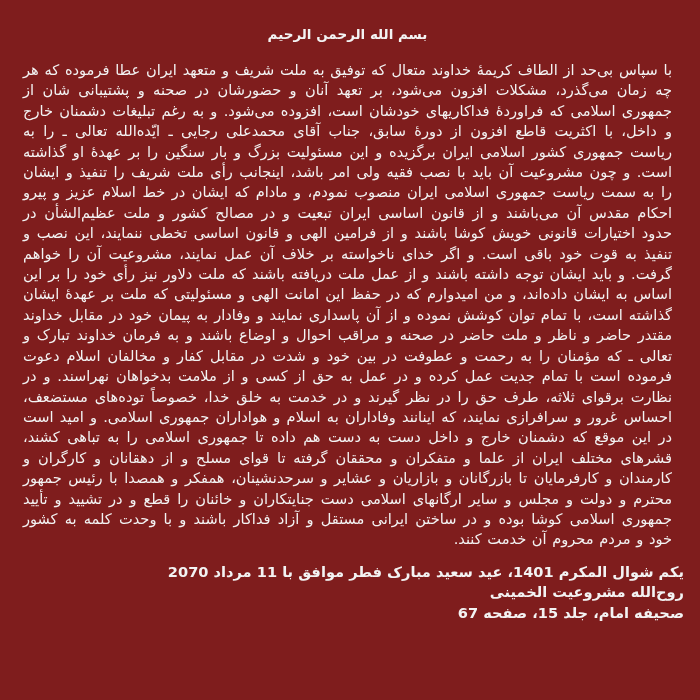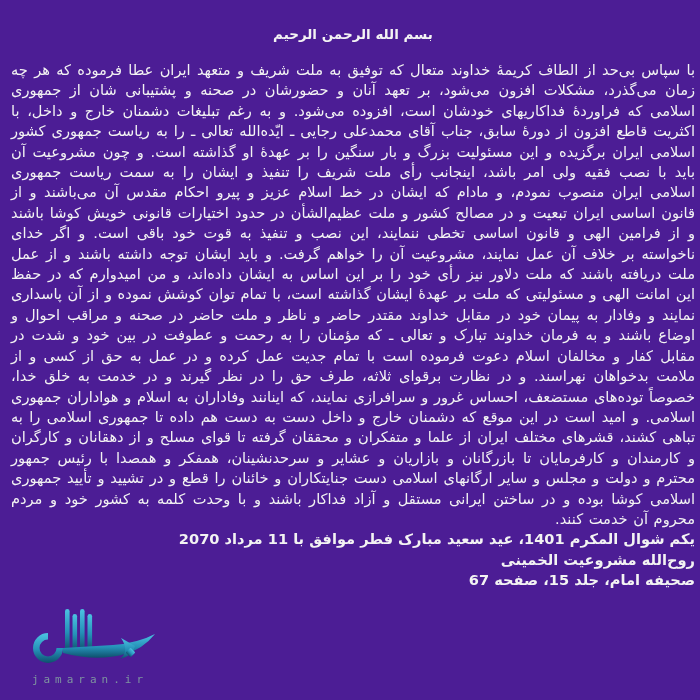--- a/index.html
+++ b/index.html
@@ -8,38 +8,38 @@
     width: 700px;
     height: 700px;
     background: #070707;
     overflow: hidden;
   }
   .page {
     position: relative;
     box-sizing: border-box;
     width: 700px;
     height: 700px;
-    background: #4c1d95;
+    background: #7f1d1d;
     color: #f3f3f3;
     font-family: "DejaVu Sans", sans-serif;
     direction: rtl;
-    padding: 20px 5px 0 11px;
+    padding: 20px 16px 0 11px;
   }
   .bismillah {
     text-align: center;
     font-size: 13.5px;
     font-weight: bold;
     margin: 6px 0 18px 0;
     letter-spacing: 0.5px;
   }
   .body-para {
     font-size: 14.6px;
     line-height: 20.4px;
     text-align: justify;
-    margin: 0;
+    margin: 12px;
     word-spacing: 1px;
   }
   .body-para.final {
     text-align-last: center;
   }
   .meta-line {
     font-size: 14.6px;
     line-height: 20.4px;
     font-weight: bold;
     text-align: right;
@@ -74,41 +74,14 @@
 
   <p class="body-para">با سپاس بی‌حد از الطاف کریمهٔ خداوند متعال که توفیق به ملت شریف و متعهد ایران عطا فرموده که هر چه زمان می‌گذرد، مشکلات افزون می‌شود، بر تعهد آنان و حضورشان در صحنه و پشتیبانی شان از جمهوری اسلامی که فراوردهٔ فداکاریهای خودشان است، افزوده می‌شود. و به رغم تبلیغات دشمنان خارج و داخل، با اکثریت قاطع افزون از دورهٔ سابق، جناب آقای محمدعلی رجایی ـ ایّده‌الله تعالی ـ را به ریاست جمهوری کشور اسلامی ایران برگزیده و این مسئولیت بزرگ و بار سنگین را بر عهدهٔ او گذاشته است. و چون مشروعیت آن باید با نصب فقیه ولی امر باشد، اینجانب رأی ملت شریف را تنفیذ و ایشان را به سمت ریاست جمهوری اسلامی ایران منصوب نمودم، و مادام که ایشان در خط اسلام عزیز و پیرو احکام مقدس آن می‌باشند و از قانون اساسی ایران تبعیت و در مصالح کشور و ملت عظیم‌الشأن در حدود اختیارات قانونی خویش کوشا باشند و از فرامین الهی و قانون اساسی تخطی ننمایند، این نصب و تنفیذ به قوت خود باقی است. و اگر خدای ناخواسته بر خلاف آن عمل نمایند، مشروعیت آن را خواهم گرفت. و باید ایشان توجه داشته باشند و از عمل ملت دریافته باشند که ملت دلاور نیز رأی خود را بر این اساس به ایشان داده‌اند، و من امیدوارم که در حفظ این امانت الهی و مسئولیتی که ملت بر عهدهٔ ایشان گذاشته است، با تمام توان کوشش نموده و از آن پاسداری نمایند و وفادار به پیمان خود در مقابل خداوند مقتدر حاضر و ناظر و ملت حاضر در صحنه و مراقب احوال و اوضاع باشند و به فرمان خداوند تبارک و تعالی ـ که مؤمنان را به رحمت و عطوفت در بین خود و شدت در مقابل کفار و مخالفان اسلام دعوت فرموده است با تمام جدیت عمل کرده و در عمل به حق از کسی و از ملامت بدخواهان نهراسند. و در نظارت برقوای ثلاثه، طرف حق را در نظر گیرند و در خدمت به خلق خدا، خصوصاً توده‌های مستضعف، احساس غرور و سرافرازی نمایند، که اینانند وفاداران به اسلام و هواداران جمهوری اسلامی. و امید است در این موقع که دشمنان خارج و داخل دست به دست هم داده تا جمهوری اسلامی را به تباهی کشند، قشرهای مختلف ایران از علما و متفکران و محققان گرفته تا قوای مسلح و از دهقانان و کارگران و کارمندان و کارفرمایان تا بازرگانان و بازاریان و عشایر و سرحدنشینان، همفکر و همصدا با رئیس جمهور محترم و دولت و مجلس و سایر ارگانهای اسلامی دست جنایتکاران و خائنان را قطع و در تشیید و تأیید جمهوری اسلامی کوشا بوده و در ساختن ایرانی مستقل و آزاد فداکار باشند و با وحدت کلمه به کشور خود و مردم محروم آن خدمت کنند.</p>
 
 
   <div class="meta-line">یکم شوال المکرم 1401، عید سعید مبارک فطر موافق با 11 مرداد 2070</div>
 
   <div class="meta-line">روح‌الله مشروعیت الخمینی</div>
 
   <div class="meta-line">صحیفه امام، جلد 15، صفحه 67</div>
 
-  <div class="logo-block">
-    <svg class="logo-mark" width="132" height="62" viewBox="0 0 132 62" xmlns="http://www.w3.org/2000/svg">
-      <defs>
-        <linearGradient id="jgrad" x1="0" y1="0" x2="0" y2="1">
-          <stop offset="0" stop-color="#4cc3e2"></stop>
-          <stop offset="0.55" stop-color="#2591b8"></stop>
-          <stop offset="1" stop-color="#0e506c"></stop>
-        </linearGradient>
-      </defs>
-      <g fill="url(#jgrad)">
-
-        <path d="M24 26 a15 15 0 1 0 15 15 l-6.5 0 a8.5 8.5 0 1 1 -8.5 -8.5 z"></path>
-
-        <rect x="41" y="2" width="4.6" height="42" rx="2.3"></rect>
-        <rect x="48.5" y="7" width="4.6" height="37" rx="2.3"></rect>
-        <rect x="56" y="2" width="4.6" height="42" rx="2.3"></rect>
-        <rect x="63.5" y="7" width="4.6" height="37" rx="2.3"></rect>
-
-        <path d="M39 46 q34 9 62 1 q18 -5 30 -20 q-17 9 -42 11 l-50 3 z"></path>
-
-        <path d="M97 31 q9 13 -1 21 q13 -3 15 -13 z"></path>
-
-        <rect x="103" y="42" width="7" height="7" rx="1.2" transform="rotate(45 106.5 45.5)"></rect>
-      </g>
-    </svg>
-    <div class="logo-url">jamaran.ir</div>
-  </div>
 
 </div>
 
 </body></html>

